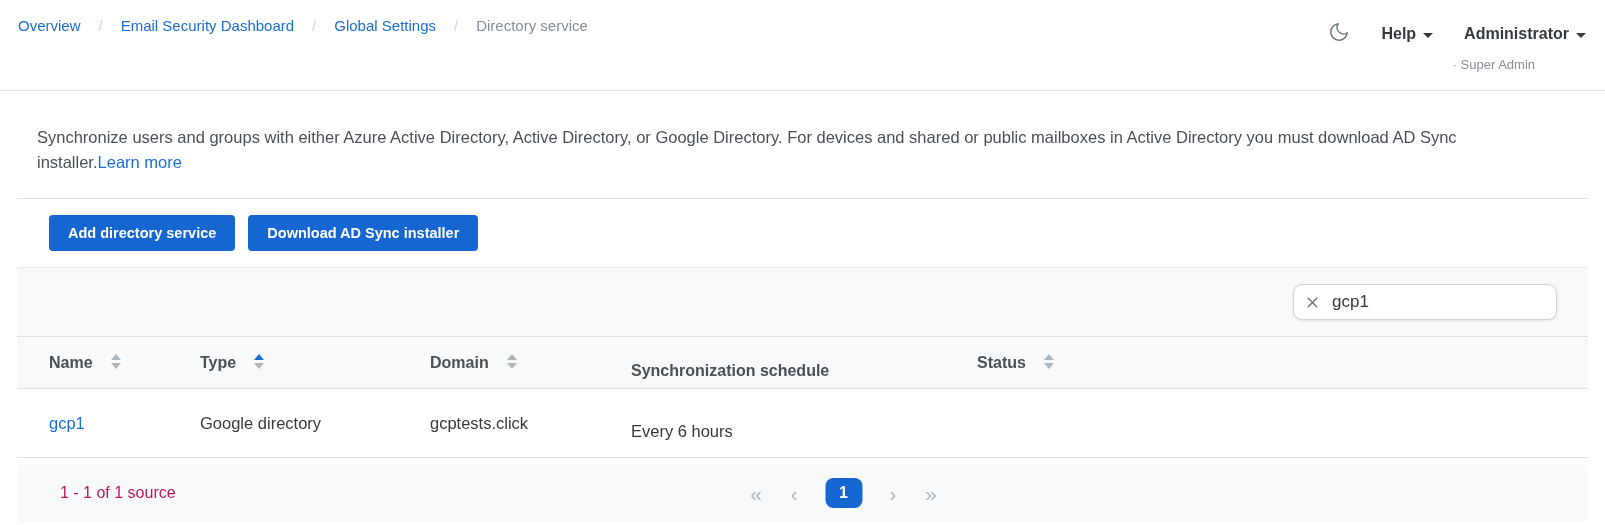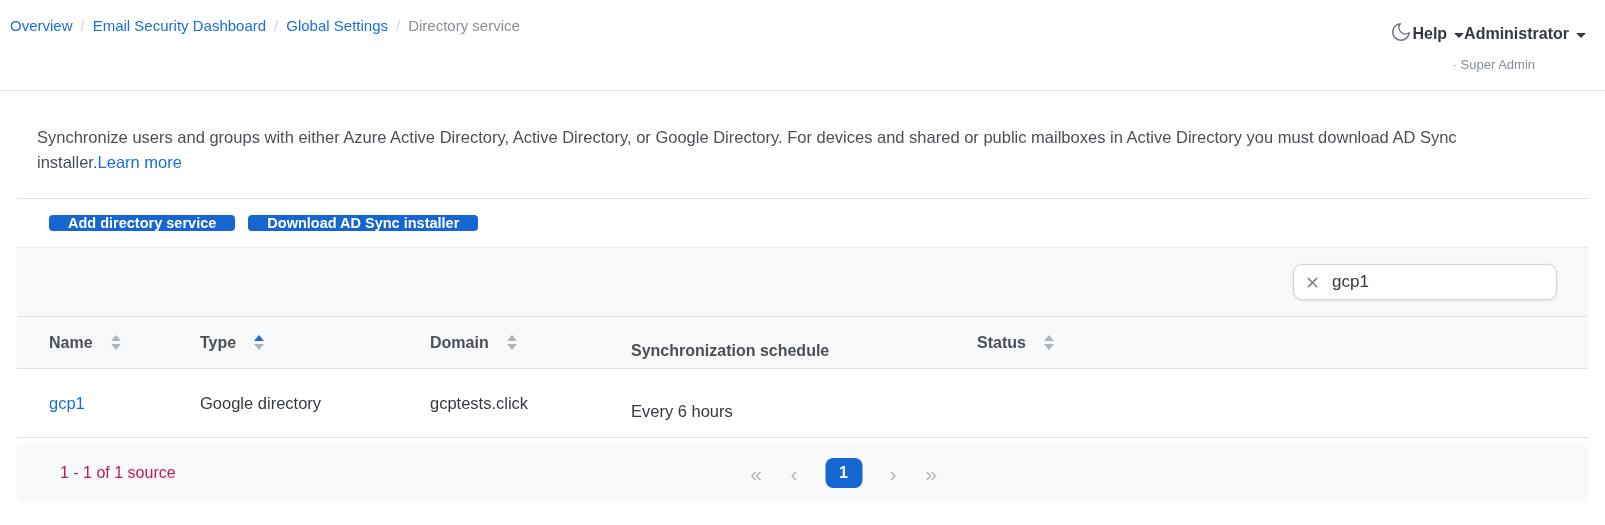--- a/index.html
+++ b/index.html
@@ -2,58 +2,58 @@
 <html><head>
 <meta charset="utf-8">
 <style>
   * { margin: 0; padding: 0; box-sizing: border-box; }
   html, body { width: 1605px; height: 525px; background: #fff; overflow: hidden;
     font-family: "Liberation Sans", sans-serif; color: #343a40; }
 
   
   .topbar { position: relative; height: 91px; border-bottom: 1px solid #dee2e6; padding: 12px 0 0 10px; }
   .page-title { font-size: 28px; font-weight: bold; color: #343a40; line-height: 34px; }
-  .breadcrumb { margin-top: 5px; font-size: 15px; color: #868e96; display: flex; gap: 8px; align-items: center; }
+  .breadcrumb { margin-top: 5px; font-size: 15px; color: #868e96; display: flex; gap: 18px; align-items: center; margin-left: 8px; }
   .breadcrumb a { color: #1a6fd4; text-decoration: none; cursor: pointer; }
   .breadcrumb .sep { color: #ced4da; }
-  .topbar-right { position: absolute; top: 21px; right: 19px; display: flex; align-items: center; }
+  .topbar-right { position: absolute; top: 21px; right: 19px; display: flex; align-items: center; gap: 31px; }
   .menu-item { font-size: 16px; font-weight: bold; color: #343a40; display: flex; align-items: center; gap: 7px; cursor: pointer; }
   .caret { width: 0; height: 0; border-left: 5px solid transparent; border-right: 5px solid transparent;
     border-top: 5px solid #343a40; margin-top: 2px; }
   .moon-btn { display: flex; align-items: center; cursor: pointer; }
   .super-admin { position: absolute; top: 57px; right: 70px; font-size: 13px; color: #868e96; }
 
   
   .description { padding: 34px 0 0 37px; font-size: 16.5px; line-height: 25px; color: #495057; max-width: 1480px; }
   .description .text-wrap { max-width: 1445px; }
   .description a { color: #1a6fd4; text-decoration: none; cursor: pointer; }
 
   .divider { border-top: 1px solid #dee2e6; margin: 23px 17px 0 17px; }
 
   
   .toolbar { padding: 16px 0 0 49px; display: flex; gap: 13px; }
   .btn-primary { background: #1566d0; color: #fff; font-weight: bold; font-size: 14.5px;
     font-family: "Liberation Sans", sans-serif; border: none; border-radius: 4px;
-    height: 16px; padding: 0 19px; cursor: pointer; }
+    height: 36px; padding: 0 19px; cursor: pointer; }
 
   
   .table-card { margin: 16px 17px 0 17px; }
   .search-row { height: 70px; background: #f8f9fa; border-top: 1px solid #e9ecef; border-bottom: 1px solid #dee2e6;
     display: flex; align-items: center; justify-content: flex-end; padding-right: 31px; }
   .search-box { width: 264px; height: 36px; background: #fff; border: 1px solid #ced4da; border-radius: 9px;
     box-shadow: 0 1px 3px rgba(0,0,0,0.10); display: flex; align-items: center; padding: 0 10px; gap: 11px; }
   .search-clear { display: flex; align-items: center; cursor: pointer; }
   .search-box input { border: none; outline: none; flex: 1; font-size: 17px; color: #343a40;
     font-family: "Liberation Sans", sans-serif; background: transparent; }
 
   .thead-row { height: 52px; background: #f8f9fa; border-bottom: 1px solid #dee2e6;
     display: flex; align-items: center; padding-left: 32px; font-size: 16px; font-weight: bold; color: #495057; }
   .col-name { width: 151px; } .col-type { width: 230px; } .col-domain { width: 201px; }
   .col-sched { width: 346px; margin-top: 16px; } .col-status { flex: 1; }
-  .th { display: flex; align-items: center; gap: 18px; cursor: pointer; }
+  .th { display: flex; align-items: flex-start; gap: 18px; cursor: pointer; }
   .sort { display: inline-flex; flex-direction: column; gap: 3px; }
   .sort .up { width: 0; height: 0; border-left: 5px solid transparent; border-right: 5px solid transparent;
     border-bottom: 6px solid #adb5bd; }
   .sort .down { width: 0; height: 0; border-left: 5px solid transparent; border-right: 5px solid transparent;
     border-top: 6px solid #adb5bd; }
   .sort.asc .up { border-bottom-color: #1a6fd4; }
 
   .trow { height: 69px; background: #fff; border-bottom: 1px solid #dee2e6;
     display: flex; align-items: center; padding-left: 32px; font-size: 16.5px; color: #343a40; }
   .trow a { color: #1a6fd4; text-decoration: none; cursor: pointer; }

